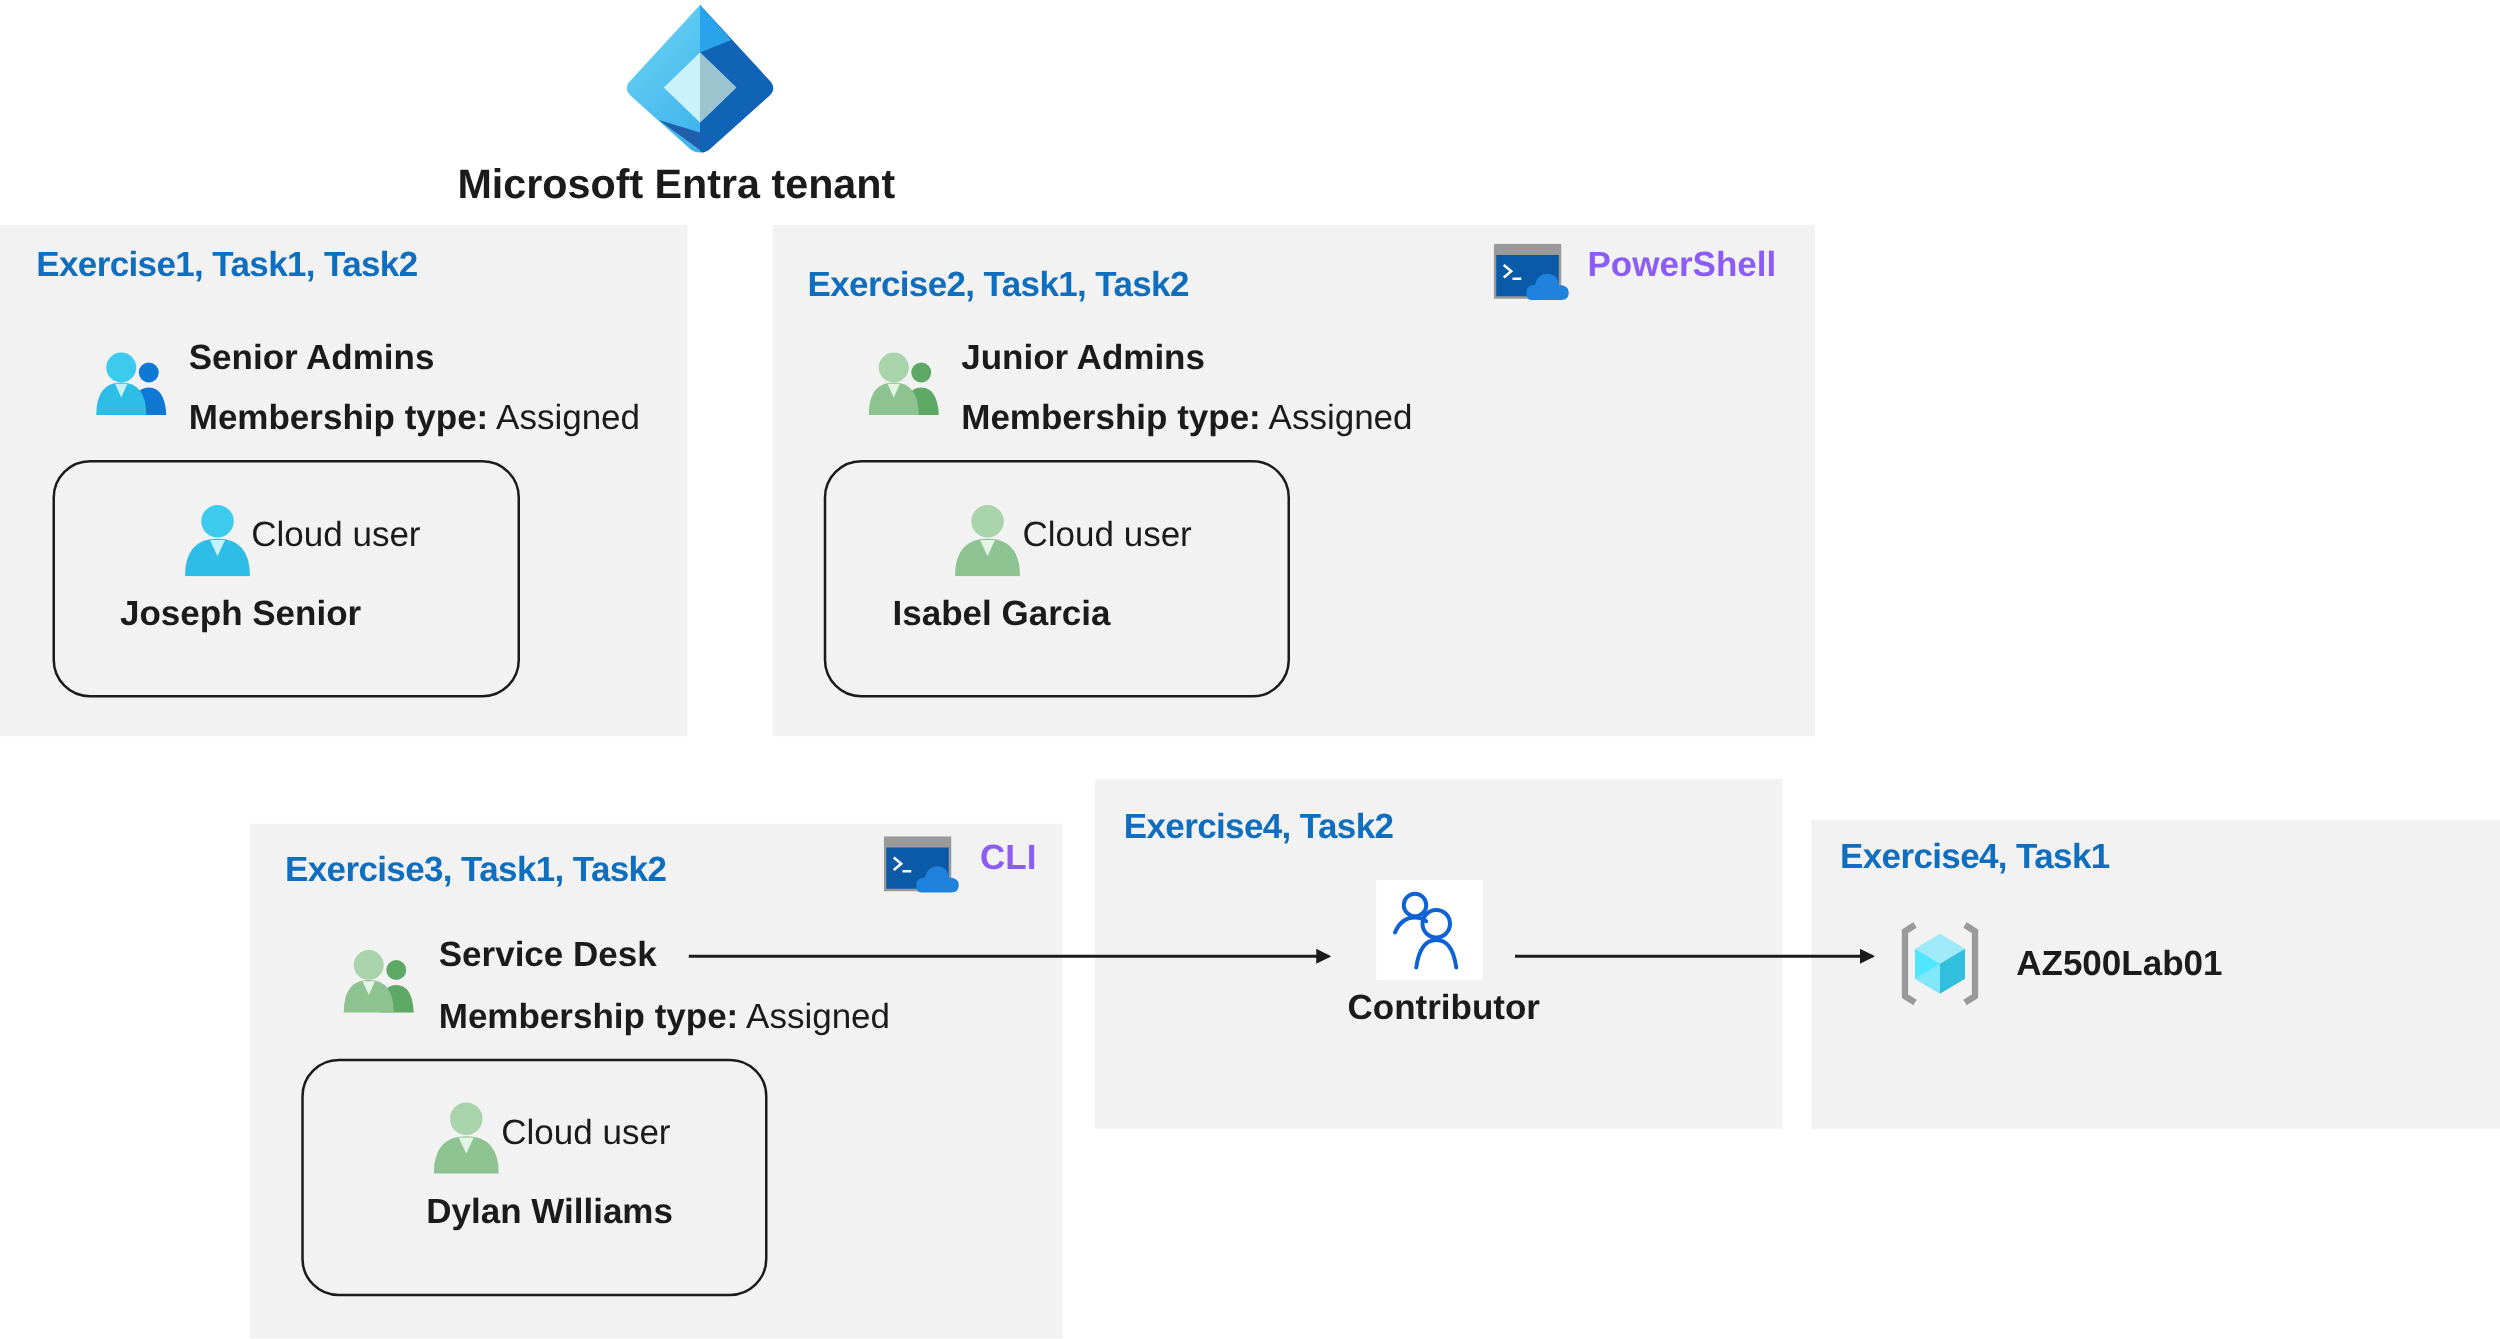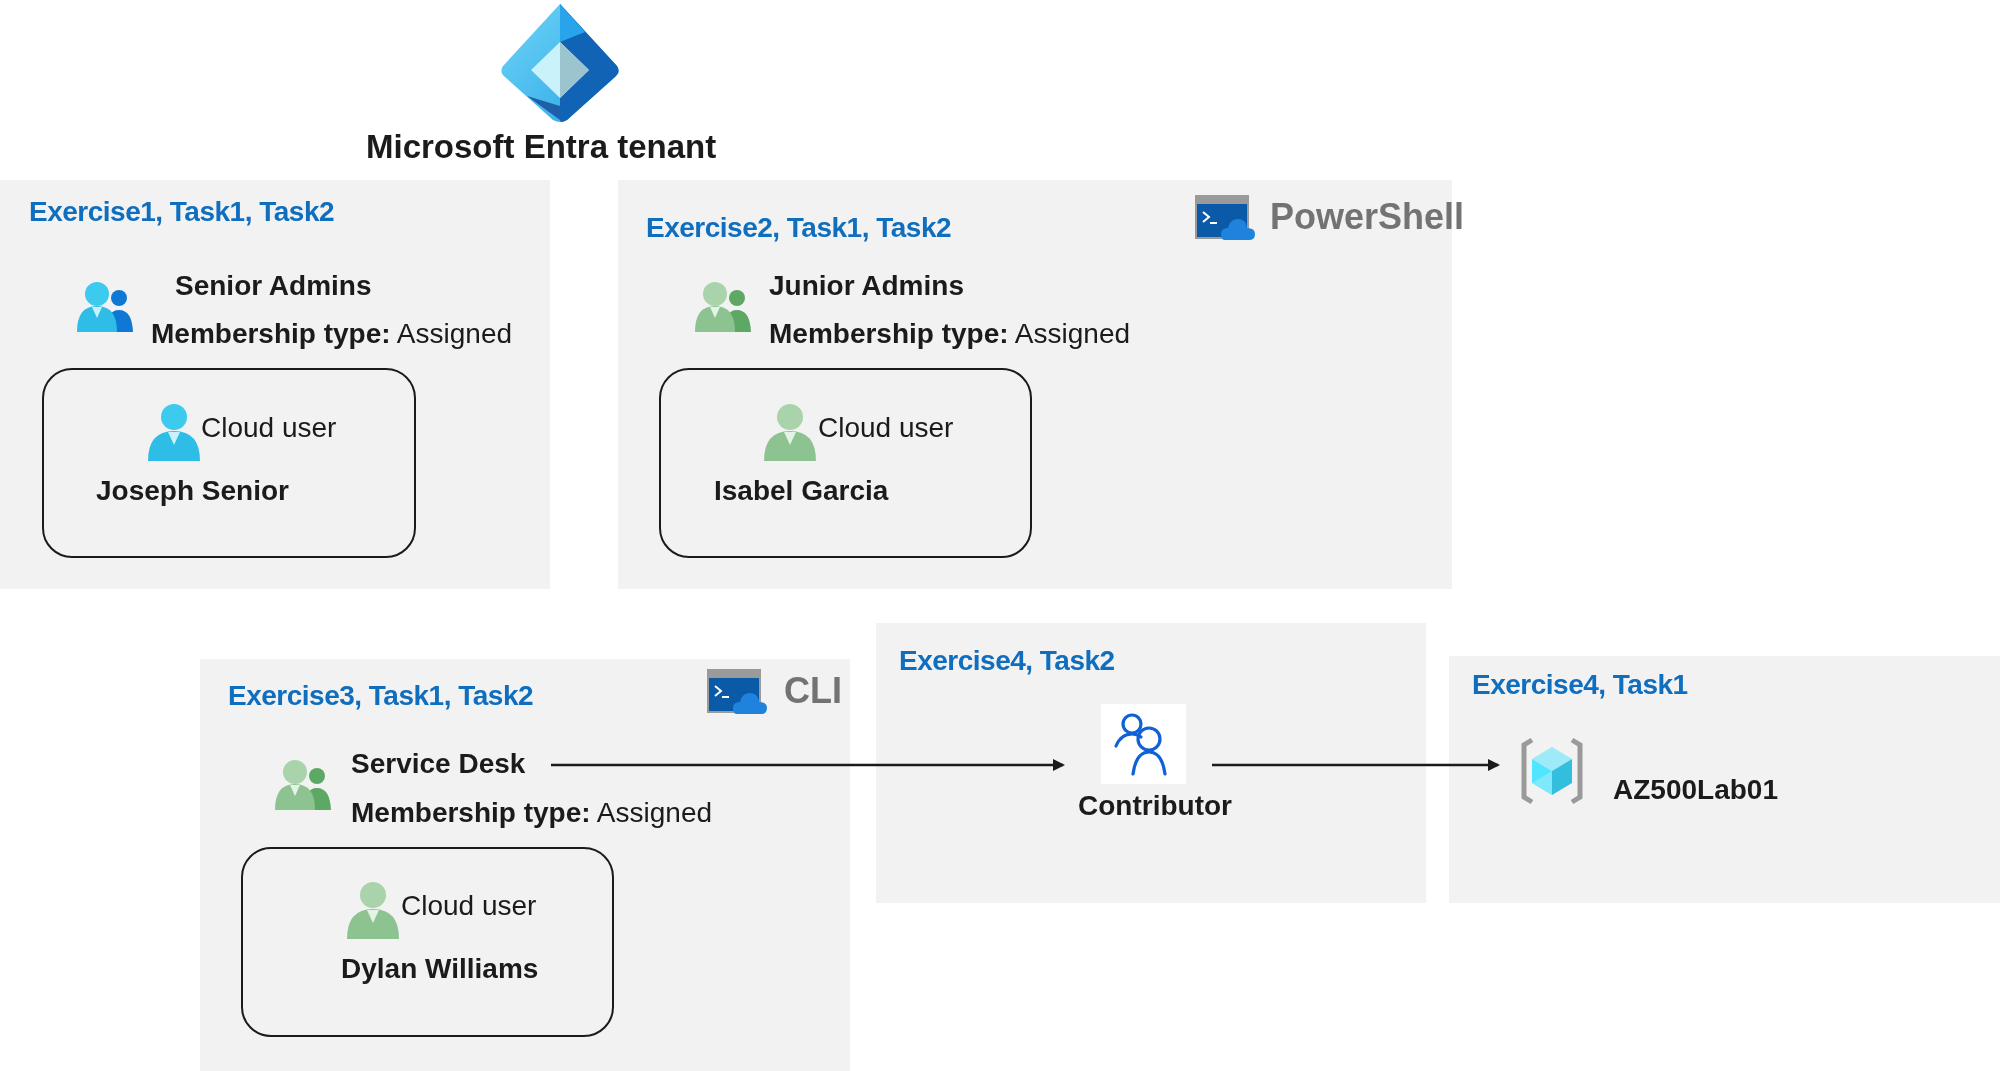--- a/index.html
+++ b/index.html
@@ -4,21 +4,21 @@
 <style>
   html, body { margin:0; padding:0; background:#ffffff; }
   body { width:2000px; height:1071px; position:relative; overflow:hidden;
          font-family:"Liberation Sans", "DejaVu Sans", sans-serif; color:#1b1b1b; }
   .abs { position:absolute; }
   .panel { position:absolute; background:#f2f2f2; }
   .heading { position:absolute; color:#106ebe; font-weight:bold; font-size:28px; letter-spacing:-0.5px; white-space:nowrap; }
   .bold { font-weight:bold; }
   .txt { position:absolute; white-space:nowrap; font-size:28px; color:#1b1b1b; }
   .userbox { position:absolute; border:2.5px solid #1b1b1b; border-radius:30px; box-sizing:border-box; }
-  .tool-label { position:absolute; font-weight:bold; font-size:36px; white-space:nowrap; color:#737373; }
+  .tool-label { position:absolute; font-weight:bold; font-size:28px; white-space:nowrap; color:#8b5cf6; }
   .title { position:absolute; font-weight:bold; font-size:33px; white-space:nowrap; color:#1b1b1b;text-align:center; }
   .role-label { position:absolute; font-weight:bold; font-size:28px; text-align:center; line-height:36px; color:#1b1b1b; }
   svg { display:block; }
 </style>
 </head>
 <body>
 
 <div class="abs" style="left:497px;top:2px;width:126px;height:122px;">
   <svg width="126" height="122" viewBox="0 0 126 122">
     <defs>
@@ -41,21 +41,21 @@
 <div class="heading" style="left:29px;top:196px;">Exercise1, Task1, Task2</div>
 <div class="abs" style="left:75px;top:280px;">
   <svg width="62" height="54" viewBox="0 0 62 54">
     <circle cx="44" cy="18" r="8" fill="#0f78d4"></circle>
     <path d="M31 52 Q31 30 44 30 Q57 30 58 52 Z" fill="#0f78d4"></path>
     <circle cx="22" cy="14" r="12" fill="#3ccbef"></circle>
     <path d="M2 52 Q2 26 22 26 Q42 26 42 52 Z" fill="#2dbde6"></path>
     <path d="M17 27 L22 38 L27 27 Z" fill="#c8f1fb"></path>
   </svg>
 </div>
-<div class="txt bold" style="left:151px;top:270px;margin-left:24px;">Senior Admins</div>
+<div class="txt bold" style="left:151px;top:270px;">Senior Admins</div>
 <div class="txt" style="left:151px;top:318px;">
   <span class="bold">Membership type:</span>
   <span>Assigned</span>
 </div>
 <div class="userbox" style="left:42px;top:368px;width:374px;height:190px;"></div>
 <div class="abs" style="left:147px;top:403px;">
   <svg width="54" height="58" viewBox="0 0 54 58">
     <circle cx="27" cy="14" r="13" fill="#3ccbef"></circle>
     <path d="M1 58 Q1 28 27 28 Q53 28 53 58 Z" fill="#2dbde6"></path>
     <path d="M21 29 L27 42 L33 29 Z" fill="#c8f1fb"></path>
@@ -159,21 +159,21 @@
 <div class="abs" style="left:1520px;top:737px;">
   <svg width="64" height="68" viewBox="0 0 64 68">
     <path d="M12 3 L4 8 L4 60 L12 65" fill="none" stroke="#9a9a9a" stroke-width="5"></path>
     <path d="M52 3 L60 8 L60 60 L52 65" fill="none" stroke="#9a9a9a" stroke-width="5"></path>
     <path d="M32 10 L52 22 L32 34 L12 22 Z" fill="#9eeaf9"></path>
     <path d="M12 22 L32 34 L32 58 L12 46 Z" fill="#50e6ff"></path>
     <path d="M52 22 L32 34 L32 58 L52 46 Z" fill="#32bedd"></path>
     <path d="M12 46 L32 34 L32 58 Z" fill="#9eeaf9" opacity="0.6"></path>
   </svg>
 </div>
-<div class="txt bold" style="left:1613px;top:755px;margin-top:19px;">AZ500Lab01</div>
+<div class="txt bold" style="left:1613px;top:755px;">AZ500Lab01</div>
 
 <svg class="abs" style="left:0;top:0;" width="2000" height="1071">
   <defs>
     <marker id="ah" markerWidth="12" markerHeight="12" refX="10" refY="6" orient="auto" markerUnits="userSpaceOnUse">
       <path d="M0 0 L12 6 L0 12 Z" fill="#1b1b1b"></path>
     </marker>
   </defs>
   <line x1="551" y1="765" x2="1063" y2="765" stroke="#1b1b1b" stroke-width="2.5" marker-end="url(#ah)"></line>
   <line x1="1212" y1="765" x2="1498" y2="765" stroke="#1b1b1b" stroke-width="2.5" marker-end="url(#ah)"></line>
 </svg>

